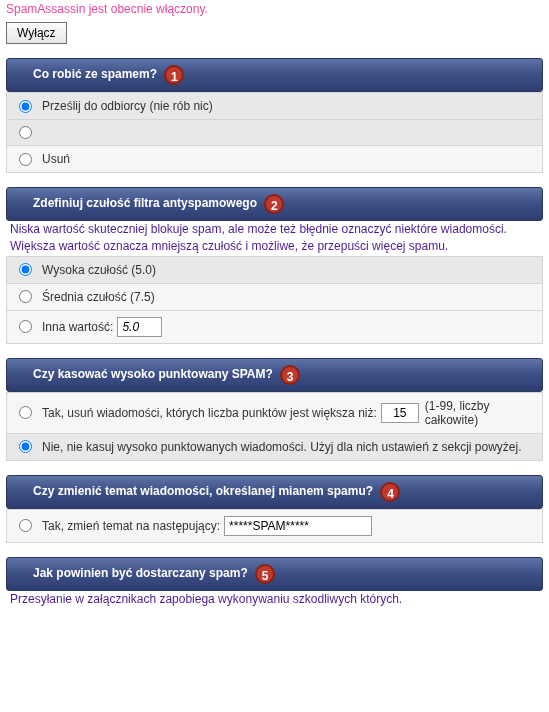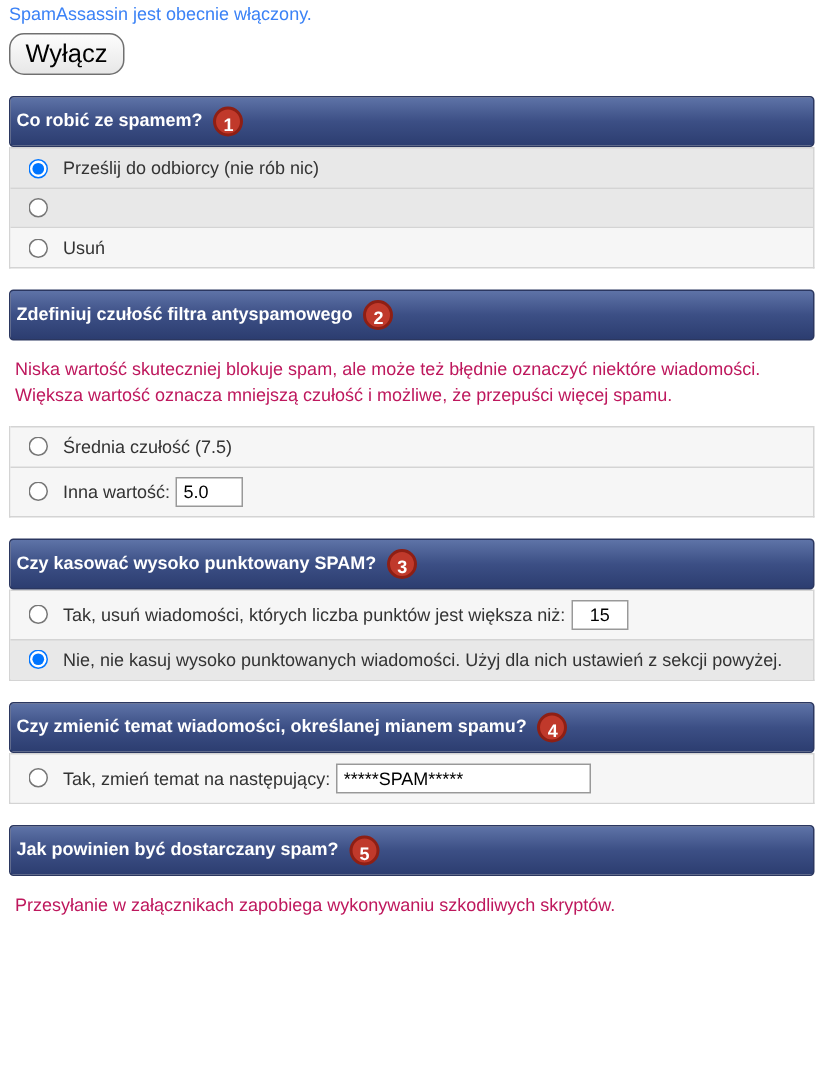--- a/index.html
+++ b/index.html
@@ -7,61 +7,61 @@
     margin: 0;
     padding: 0;
     font-family: Verdana, Arial, sans-serif;
     font-size: 12px;
     background: #fff;
     color: #333;
     width: 549px;
   }
   .status-line {
     padding: 2px 6px 6px 6px;
-    color: #3b82f6;
+    color: #ec4899;
   }
   .btn {
     font-family: inherit;
-    font-size: 17px;
+    font-size: 12px;
     padding: 3px 10px;
     border: 1px solid #707070;
     background: linear-gradient(#fdfdfd, #e7e7e7);
-    border-radius: 10px;
+    border-radius: 0;
     margin-left: 6px;
     cursor: pointer;
   }
   .section-header {
     position: relative;
     background: linear-gradient(#5e73a7, #3c4f85 50%, #2c3d70);
     color: #fff;
     font-weight: bold;
     font-size: 12px;
-    padding: 6px 4px;
+    padding: 6px 26px;
     border: 1px solid #2b3760;
     border-radius: 3px;
     margin: 14px 6px 0 6px;
   }
   .badge {
     display: inline-block;
     width: 20px;
     height: 20px;
     line-height: 20px;
     text-align: center;
     background: #c0392b;
     border: 2px solid #8e1f14;
     border-radius: 50%;
     color: #fff;
     font-weight: bold;
     font-size: 12px;
     vertical-align: middle;
     margin-left: 4px;
   }
   .desc {
-    padding: 11px 10px;
-    color: #be185d;
+    padding: 0 10px;
+    color: #4c1d95;
     line-height: 1.45;
   }
   .option-row {
     display: flex;
     align-items: center;
     padding: 6px 10px;
     border-top: 1px solid #d4d4d4;
   }
   .option-row.odd { background: #e8e8e8; }
   .option-row.even { background: #f6f6f6; }
@@ -70,23 +70,23 @@
   }
   .option-label { flex: 0 0 auto; }
   .inline-input {
     font-family: inherit;
     font-size: 12px;
     padding: 2px 4px;
     border: 1px solid #999;
     background: #fff;
     margin-left: 4px;
   }
-  .w-60 { width: 45px; }
+  .w-60 { width: 45px; font-style: italic; }
   .w-40 { width: 38px; text-align: center; }
-  .w-180 { width: 170px; }
+  .w-180 { width: 148px; }
   .suffix { margin-left: 6px; color: #333; }
   .options-block { margin: 6px 6px 0 6px; border: 1px solid #d4d4d4; border-top: none; }
   .options-block.no-top-margin { margin-top: 0; }
 </style>
 </head>
 <body>
 
 
 
 <div class="status-line">SpamAssassin jest obecnie włączony.</div>
@@ -114,20 +114,24 @@
 
 <div class="section-header">
   <span>Zdefiniuj czułość filtra antyspamowego</span>
   <span class="badge">2</span>
 </div>
 <div class="desc">
   <span>Niska wartość skuteczniej blokuje spam, ale może też błędnie oznaczyć niektóre wiadomości.</span><br>
   <span>Większa wartość oznacza mniejszą czułość i możliwe, że przepuści więcej spamu.</span>
 </div>
 <div class="options-block no-top-margin">
+  <label class="option-row odd">
+    <input type="radio" name="s2" checked="" style="">
+    <span class="option-label">Wysoka czułość (5.0)</span>
+  </label>
   <label class="option-row even">
     <input type="radio" name="s2" style="">
     <span class="option-label">Średnia czułość (7.5)</span>
   </label>
   <label class="option-row even">
     <input type="radio" name="s2" style="">
     <span class="option-label">Inna wartość:</span>
     <input type="text" class="inline-input w-60" value="5.0" style="">
   </label>
 </div>
@@ -135,20 +139,21 @@
 
 <div class="section-header">
   <span>Czy kasować wysoko punktowany SPAM?</span>
   <span class="badge">3</span>
 </div>
 <div class="options-block no-top-margin">
   <label class="option-row even">
     <input type="radio" name="s3" style="">
     <span class="option-label">Tak, usuń wiadomości, których liczba punktów jest większa niż:</span>
     <input type="text" class="inline-input w-40" value="15" style="">
+    <span class="suffix">(1-99, liczby całkowite)</span>
   </label>
   <label class="option-row odd">
     <input type="radio" name="s3" checked="" style="">
     <span class="option-label">Nie, nie kasuj wysoko punktowanych wiadomości. Użyj dla nich ustawień z sekcji powyżej.</span>
   </label>
 </div>
 
 
 <div class="section-header">
   <span>Czy zmienić temat wiadomości, określanej mianem spamu?</span>
@@ -161,20 +166,20 @@
     <input type="text" class="inline-input w-180" value="*****SPAM*****" style="">
   </label>
 </div>
 
 
 <div class="section-header">
   <span>Jak powinien być dostarczany spam?</span>
   <span class="badge">5</span>
 </div>
 <div class="desc">
-  <span>Przesyłanie w załącznikach zapobiega wykonywaniu szkodliwych skryptów.</span><br>
+  <span>Przesyłanie w załącznikach zapobiega wykonywaniu szkodliwych których.</span><br>
   <br>
   
 </div>
 
 
 
 
 
 </body></html>

